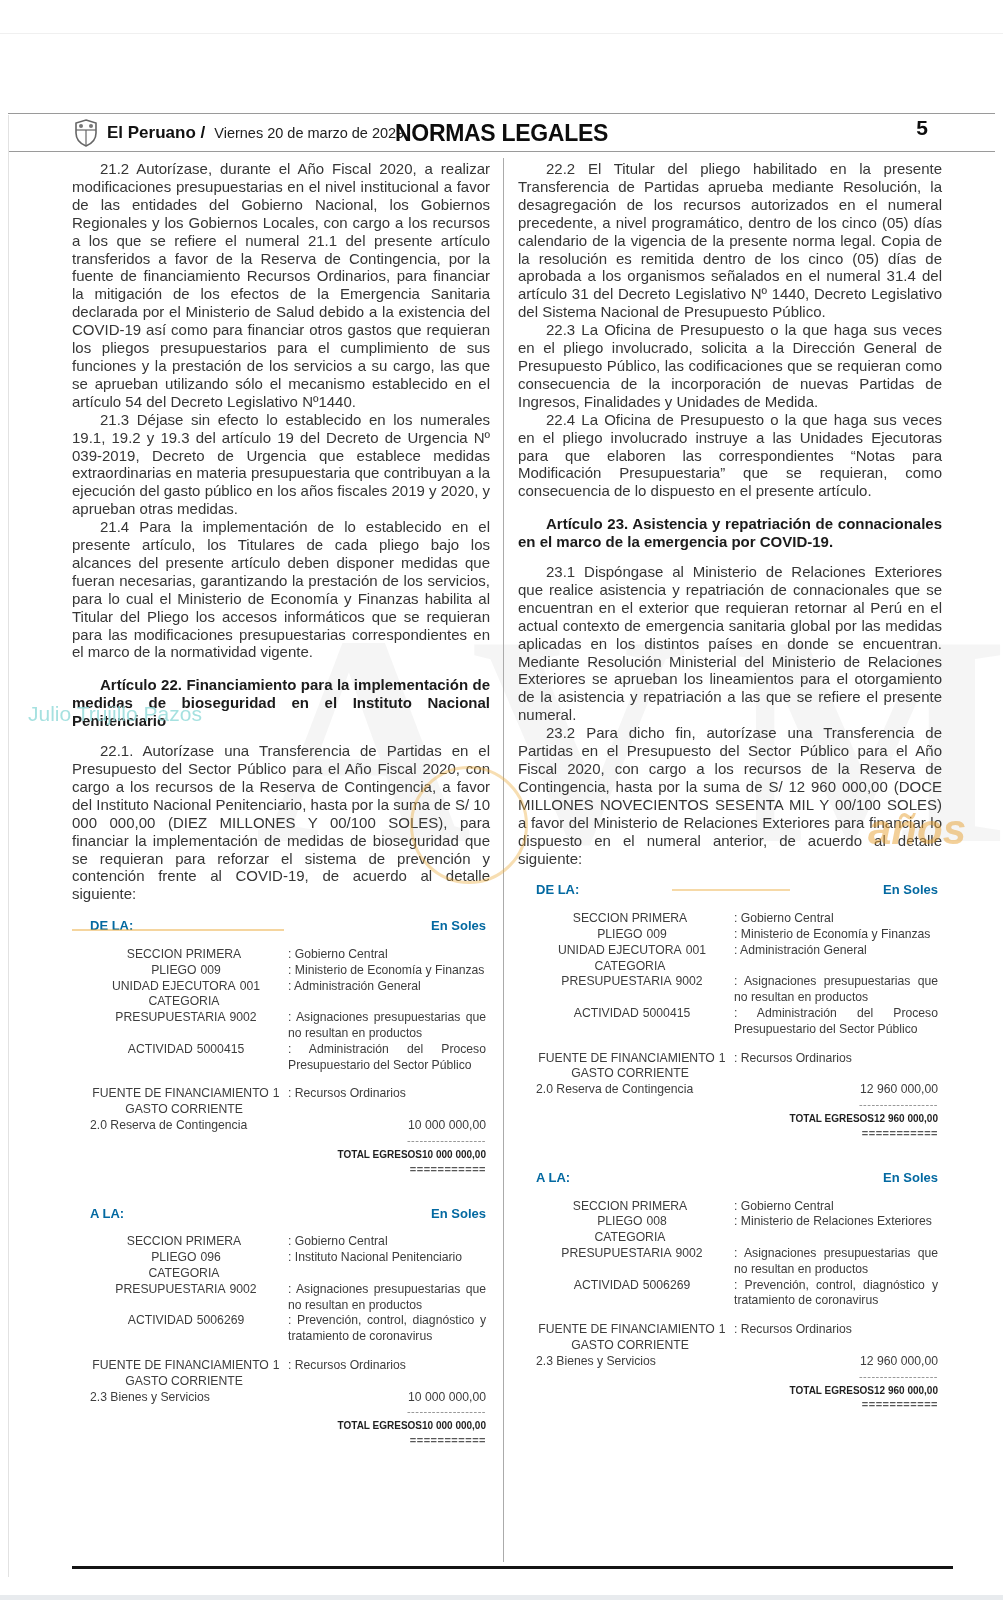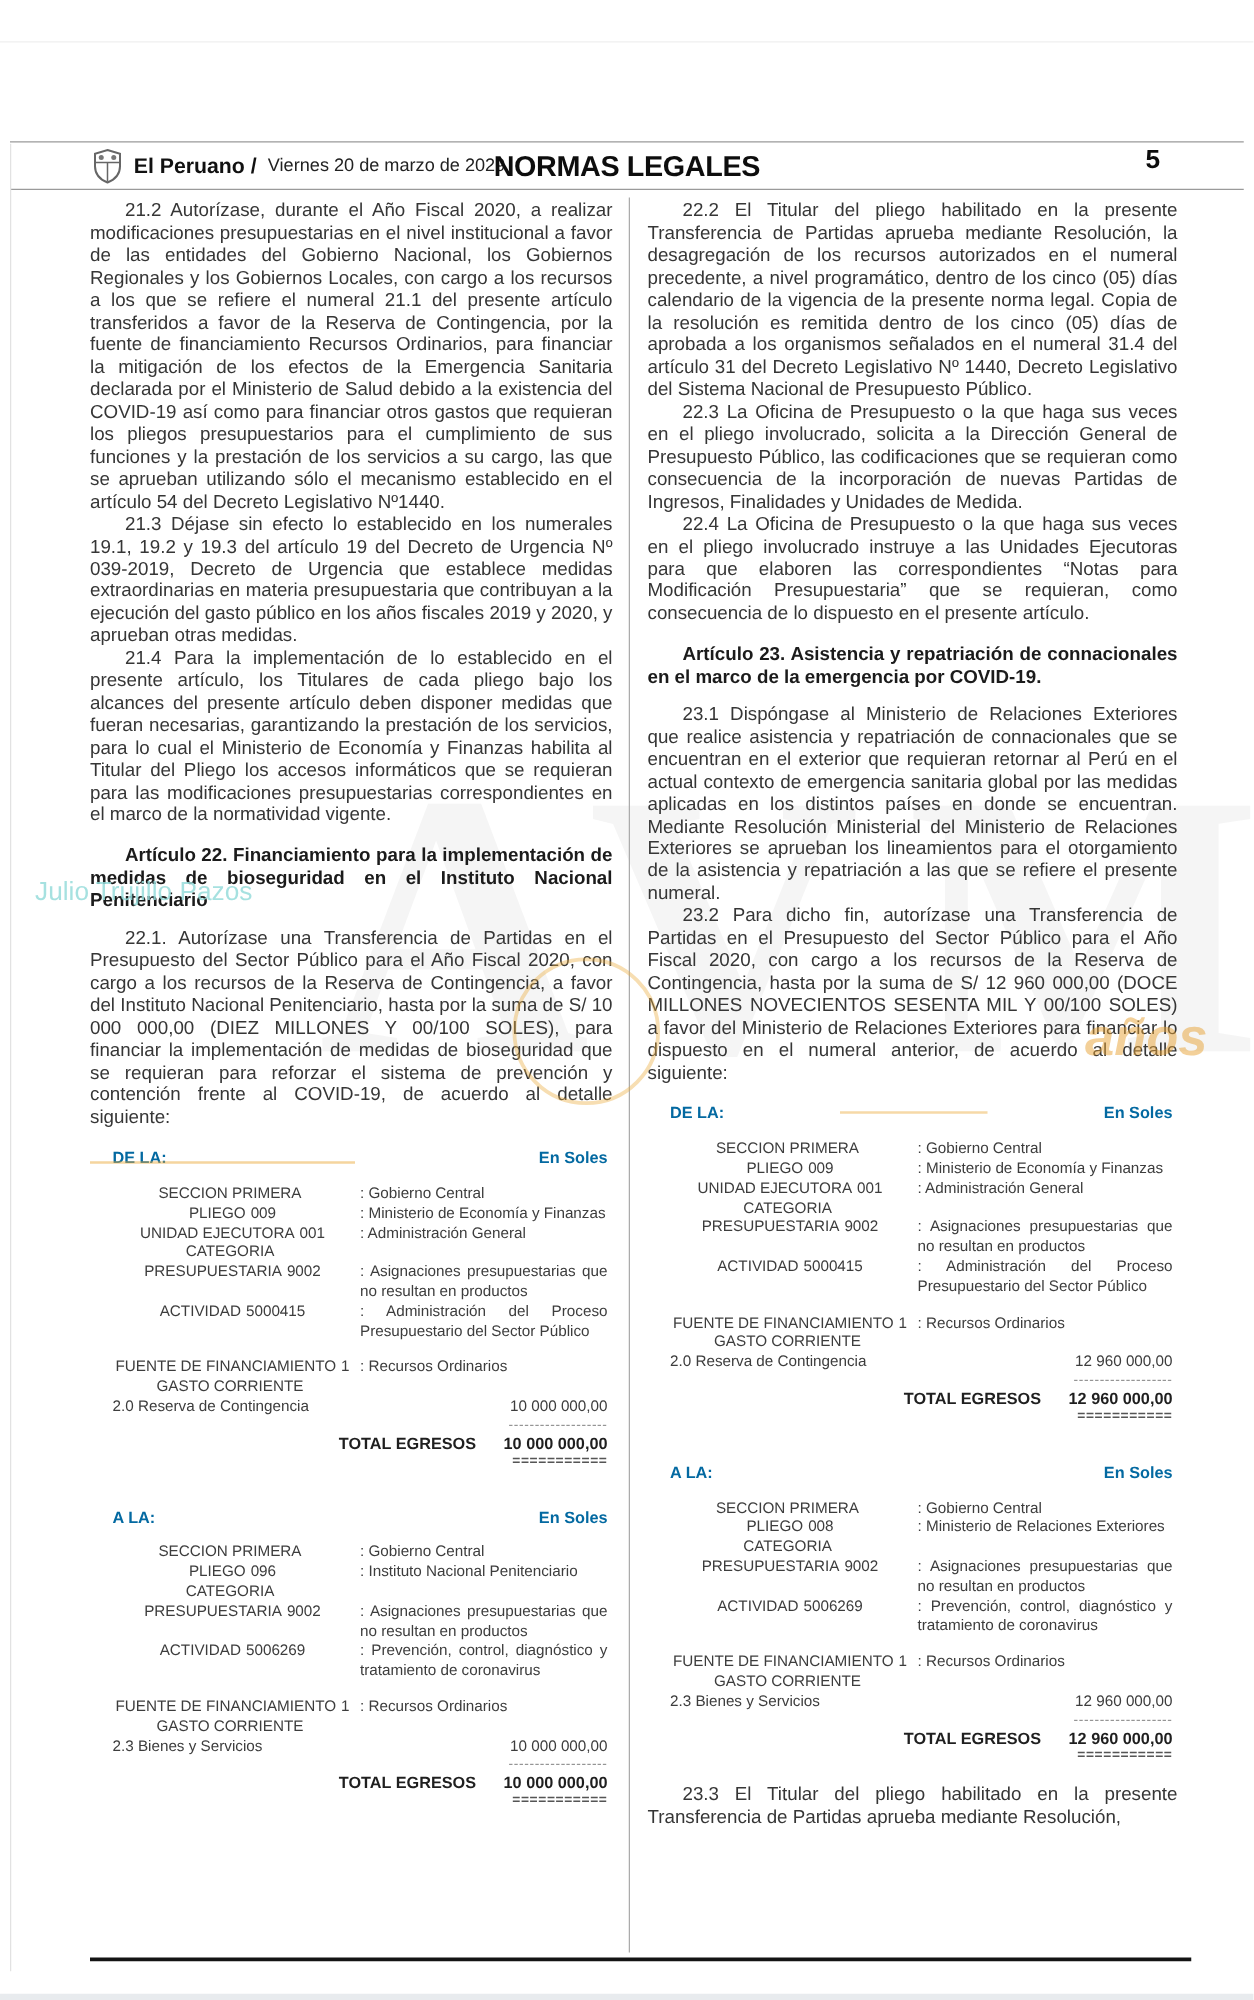--- a/index.html
+++ b/index.html
@@ -30,21 +30,21 @@
   .btable.second{margin-top:30px;}
   .bt-head{display:flex;justify-content:space-between;align-items:center;font-weight:bold;color:#0369a1;font-size:13px;}
   .bt-rows{margin-top:13px;}
   .bt-row{display:flex;}
   .lc{width:192px;flex:none;display:flex;justify-content:center;}
   .lc .lbl{white-space:nowrap;}
   .lc .code{text-align:right;margin-left:4px;}
   .c3{flex:1;margin-left:6px;text-align:justify;}
   .bt-amt{display:flex;justify-content:space-between;margin-top:0;gap:32px;}
   .bt-dash{text-align:right;font-size:11px;line-height:13px;color:#8a8a8a;letter-spacing:0.5px;}
-  .bt-total{display:flex;justify-content:flex-end;gap:22px;font-weight:bold;color:#1f1f1f;font-size:13px;}
+  .bt-total{display:flex;justify-content:flex-end;font-weight:bold;color:#1f1f1f;font-size:10px;}
   .bt-eq{text-align:right;font-size:11px;line-height:13px;font-weight:bold;color:#555;letter-spacing:0.5px;}
   .orange-inline{width:118px;height:2px;background:rgba(238,185,95,0.55);align-self:center;margin:0 10px;}
   
   .footer-rule{position:absolute;left:72px;right:50px;top:1566px;height:3px;background:#141414;}
   .bottom-strip{position:absolute;left:0;right:0;bottom:0;height:5px;background:#e8ebee;}
   
   .wm{position:absolute;pointer-events:none;}
   .wm-ghost{left:255px;top:590px;font-family:"Liberation Serif",serif;font-weight:bold;
             font-size:300px;line-height:300px;letter-spacing:38px;color:rgba(50,50,50,0.05);z-index:0;}
   .wm-reader{left:28px;top:702px;font-size:21px;color:rgba(150,220,218,0.85);z-index:3;}
@@ -386,21 +386,20 @@
           </div>
       </div>
       <div class="bt-dash">-------------------</div>
       <div class="bt-total">
           <span>TOTAL EGRESOS</span>
           <span>12 960 000,00</span>
         </div>
       <div class="bt-eq">===========</div>
     </div>
 
-    <p class="para ind" style="margin-top:16px">23.3 El Titular del pliego habilitado en la presente Transferencia de Partidas aprueba mediante Resolución,</p>
   </div>
 
   <div class="wm wm-reader">Julio Trujillo Pazos</div>
   <div class="wm wm-circle"></div>
   <div class="wm wm-seg-left"></div>
   <div class="wm wm-anios">años</div>
 
   <div class="footer-rule"></div>
   <div class="bottom-strip"></div>
 </div>

